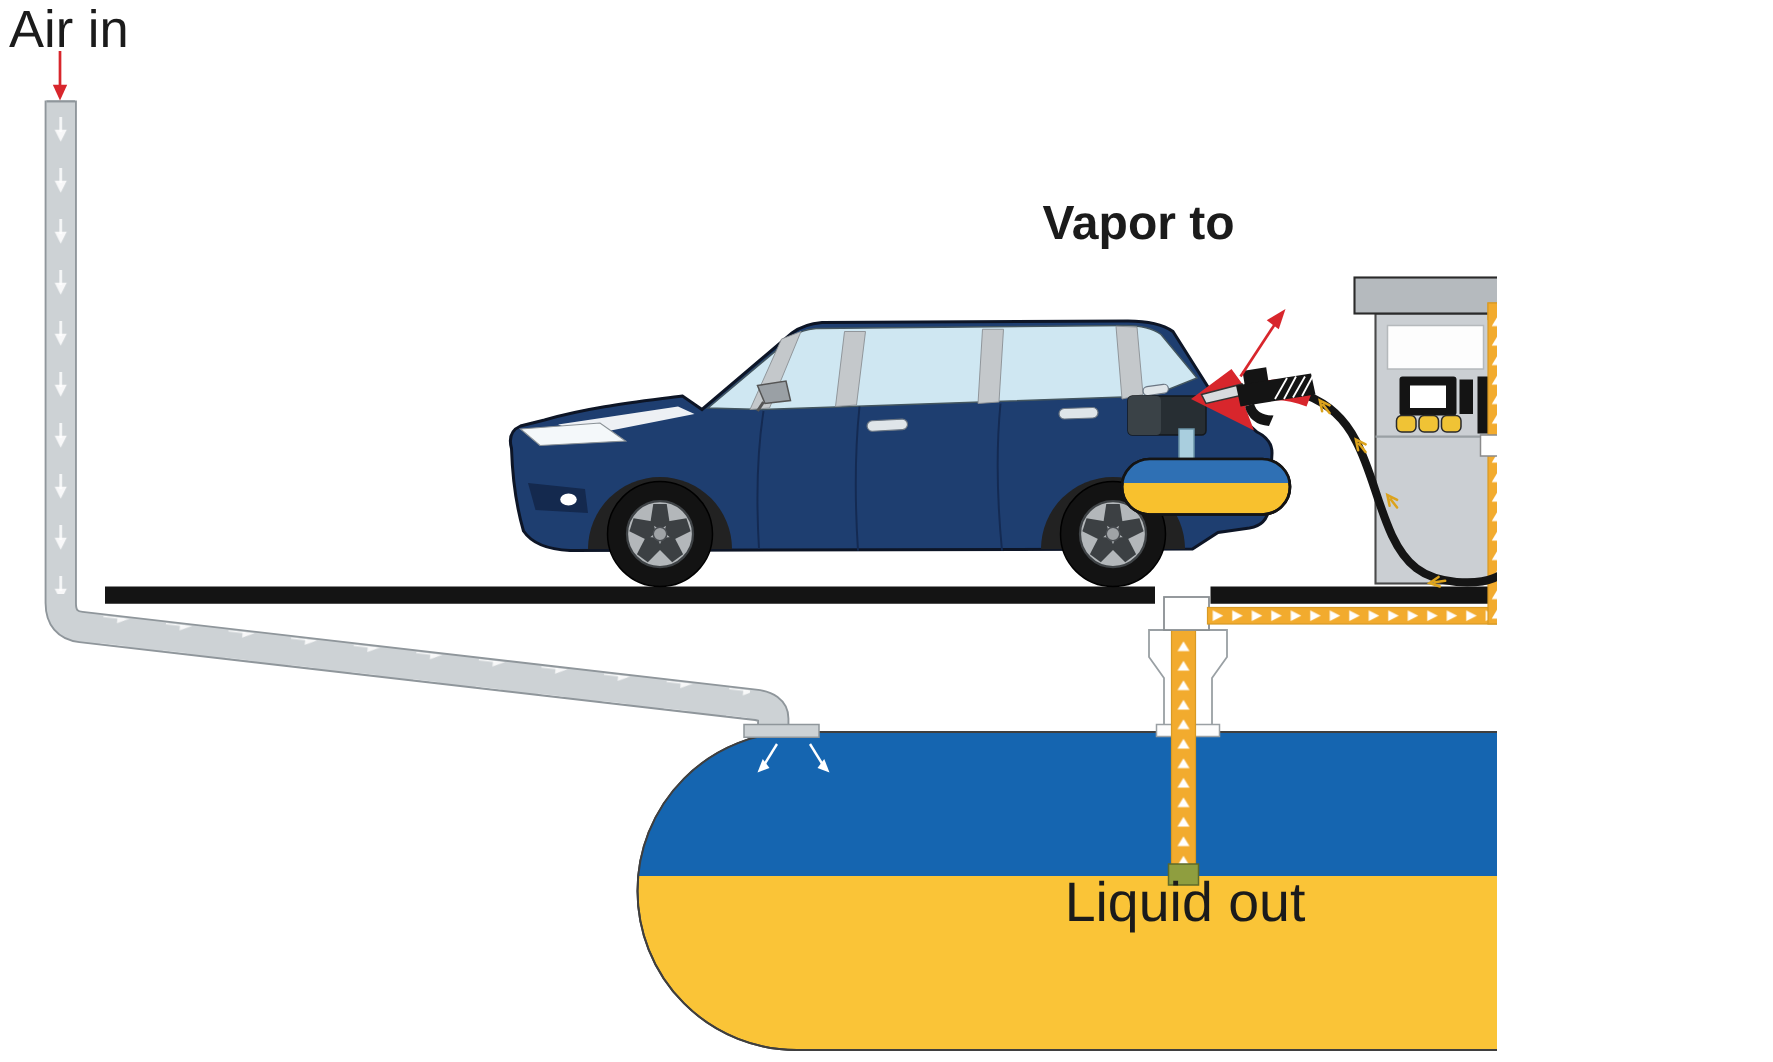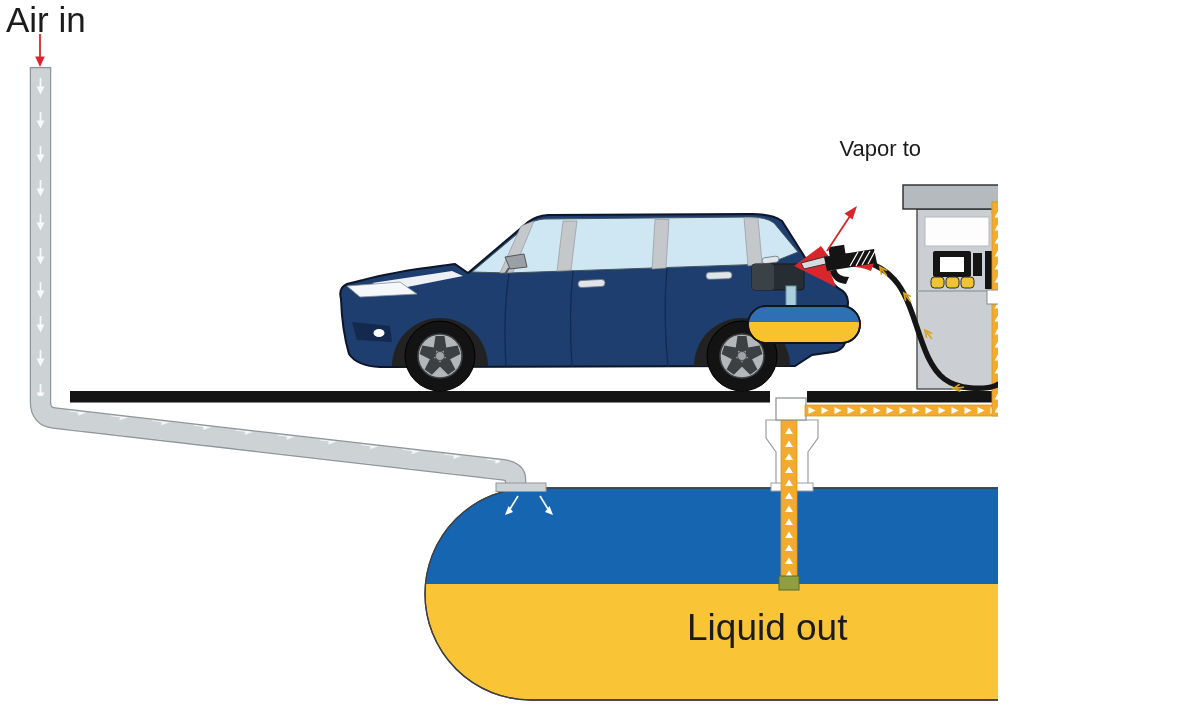--- a/index.html
+++ b/index.html
@@ -1,22 +1,22 @@
 <!DOCTYPE html>
 <html><head>
 <meta charset="utf-8">
 <style>
   html,body{margin:0;padding:0;background:#fff;}
   .stage{position:relative;width:998px;height:708px;background:#ffffff;overflow:hidden;
          font-family:"Liberation Sans", sans-serif;}
   .stage svg{position:absolute;left:0;top:0;}
   .lbl{position:absolute;color:#1b1b1b;z-index:5;white-space:nowrap;}
   .lbl-air{left:6px;top:0px;font-size:35px;}
-  .lbl-vapor{left:695px;top:130px;width:226px;font-size:22px;line-height:37px;text-align:right;white-space:normal;}
-  .lbl-liquid{left:687px;top:607px;width:206px;font-size:37px;}
+  .lbl-vapor{left:695px;top:130px;width:226px;font-size:32px;line-height:37px;text-align:left;white-space:normal;font-weight:bold;}
+  .lbl-liquid{left:687px;top:581px;width:206px;font-size:37px;text-align:center;}
 </style>
 </head>
 <body>
 
 <div class="stage">
 
 <svg width="1182" height="708" viewBox="0 0 1182 708">
   <defs>
     <pattern id="pat-air-down" x="31" y="70" width="19" height="34" patternUnits="userSpaceOnUse">
       <line x1="9.5" y1="8" x2="9.5" y2="18" stroke="#ffffff" stroke-width="1.8" opacity="0.85"></line>

